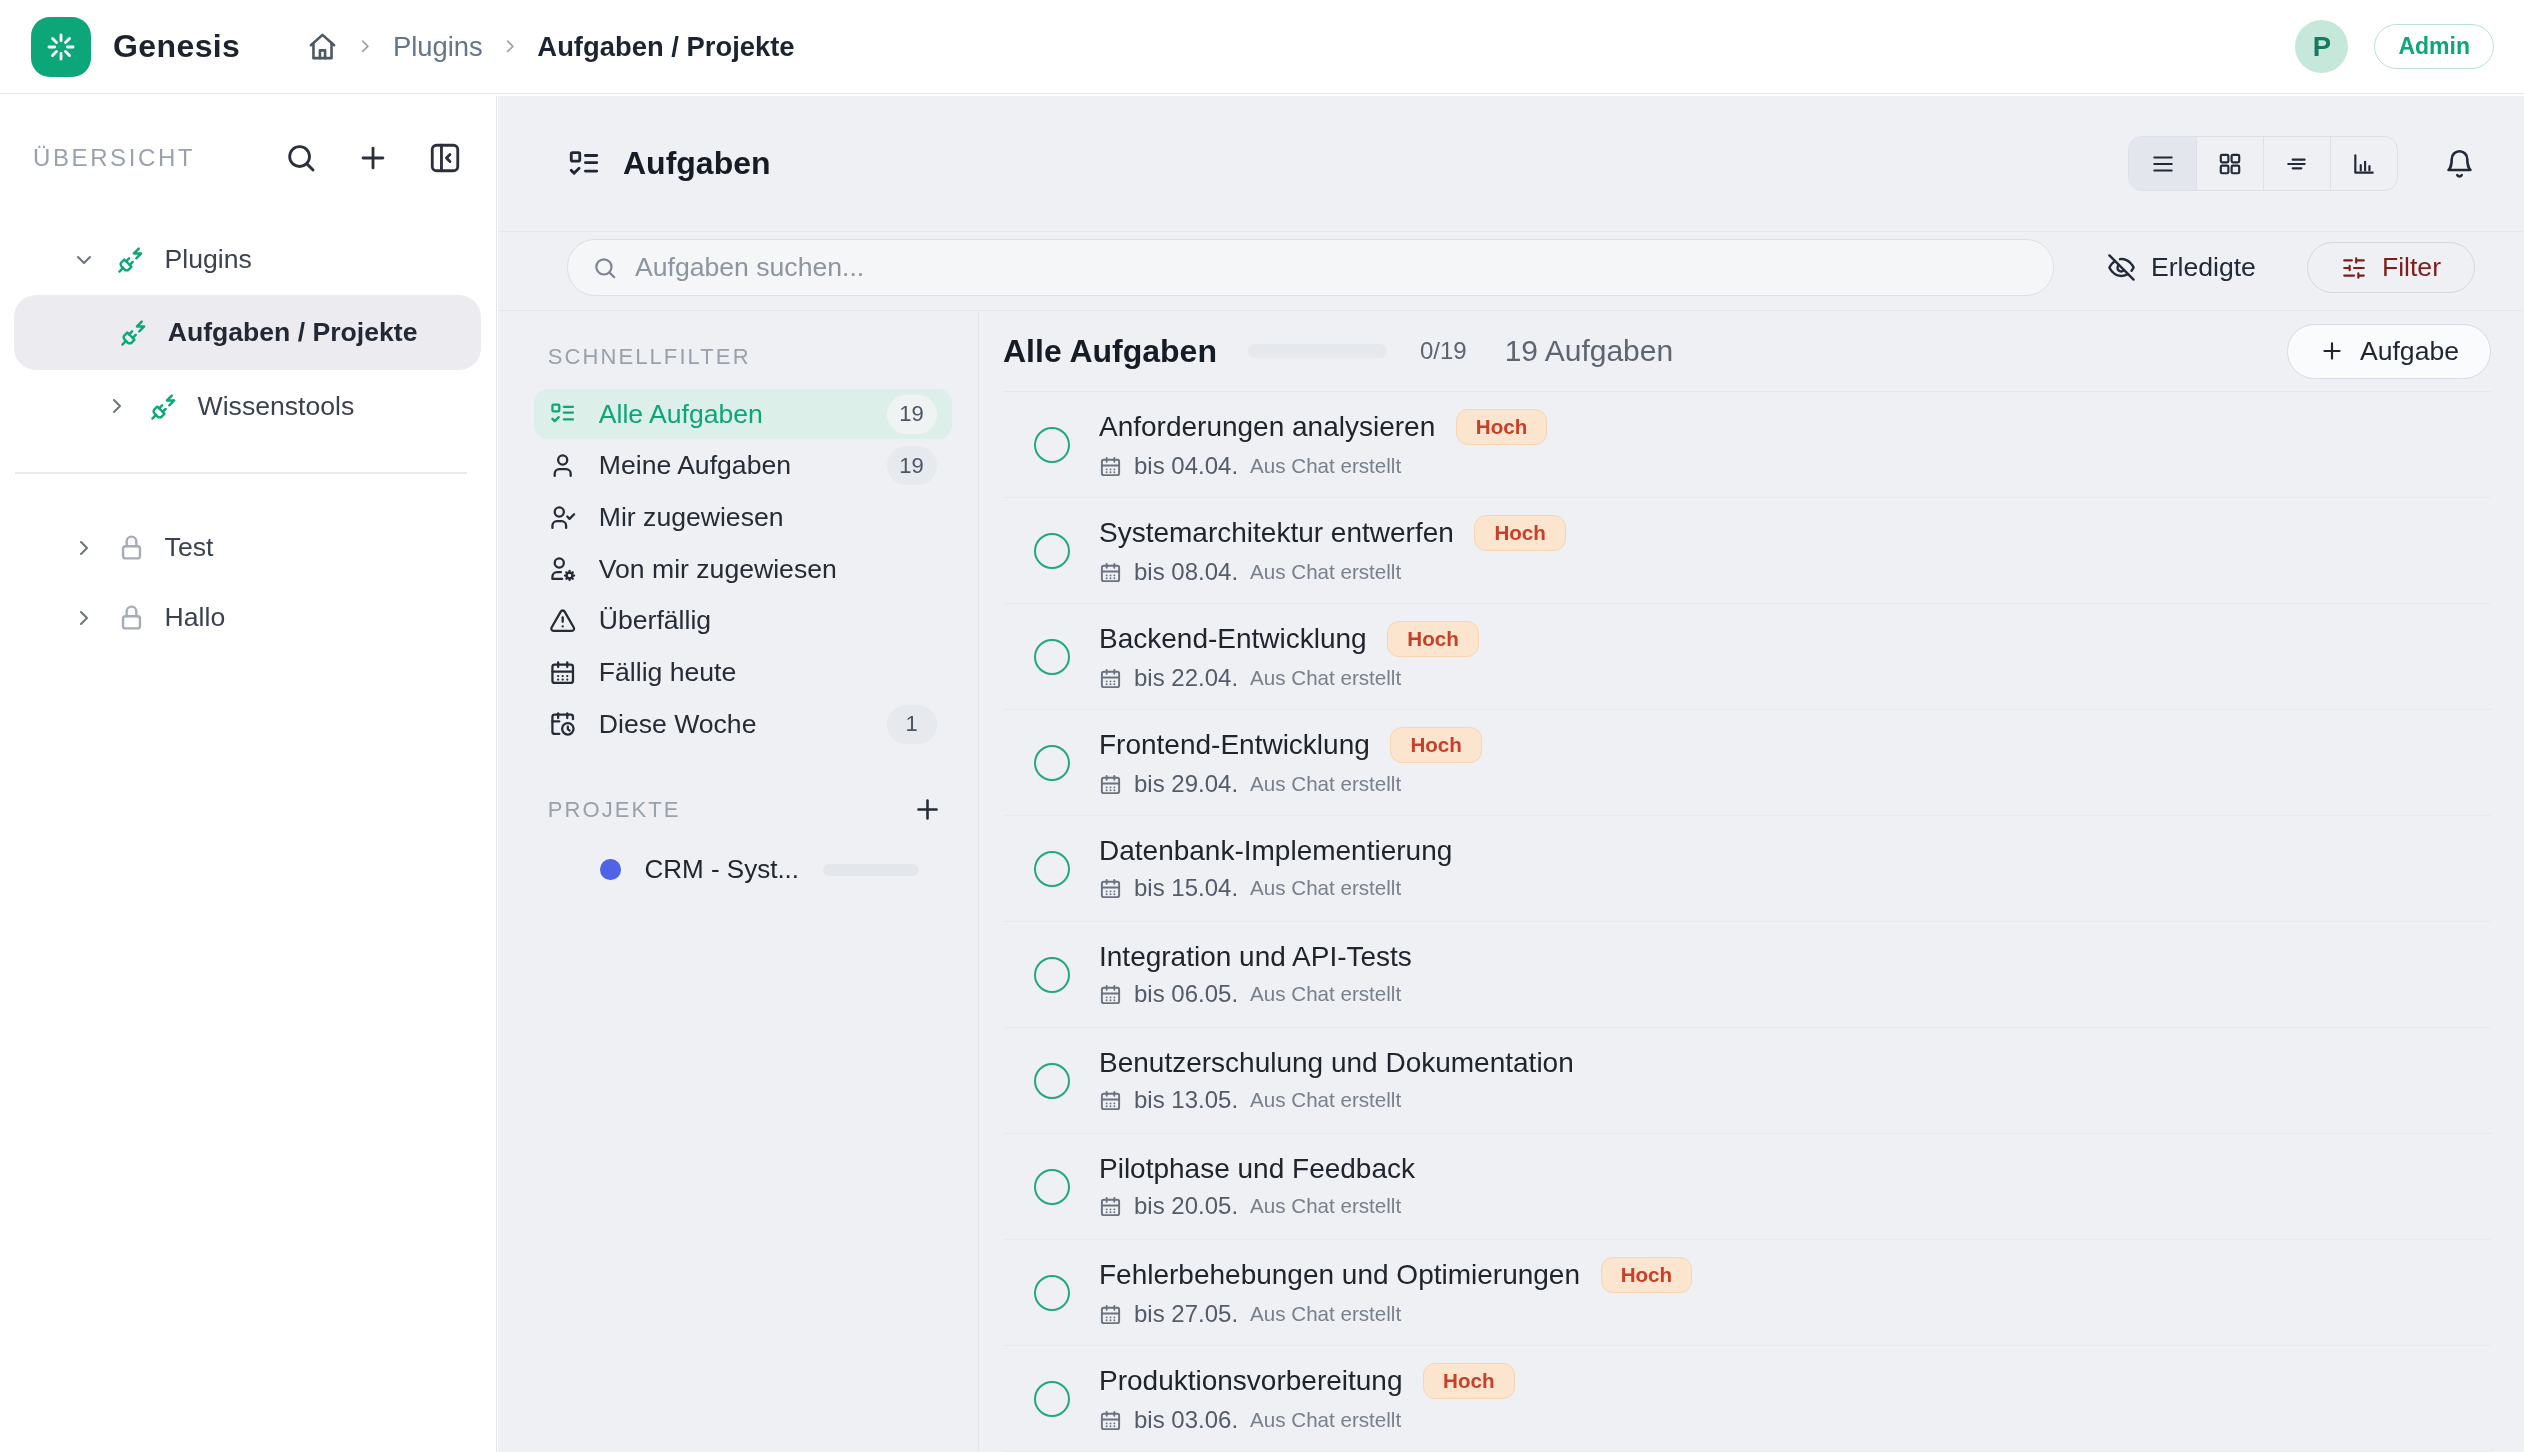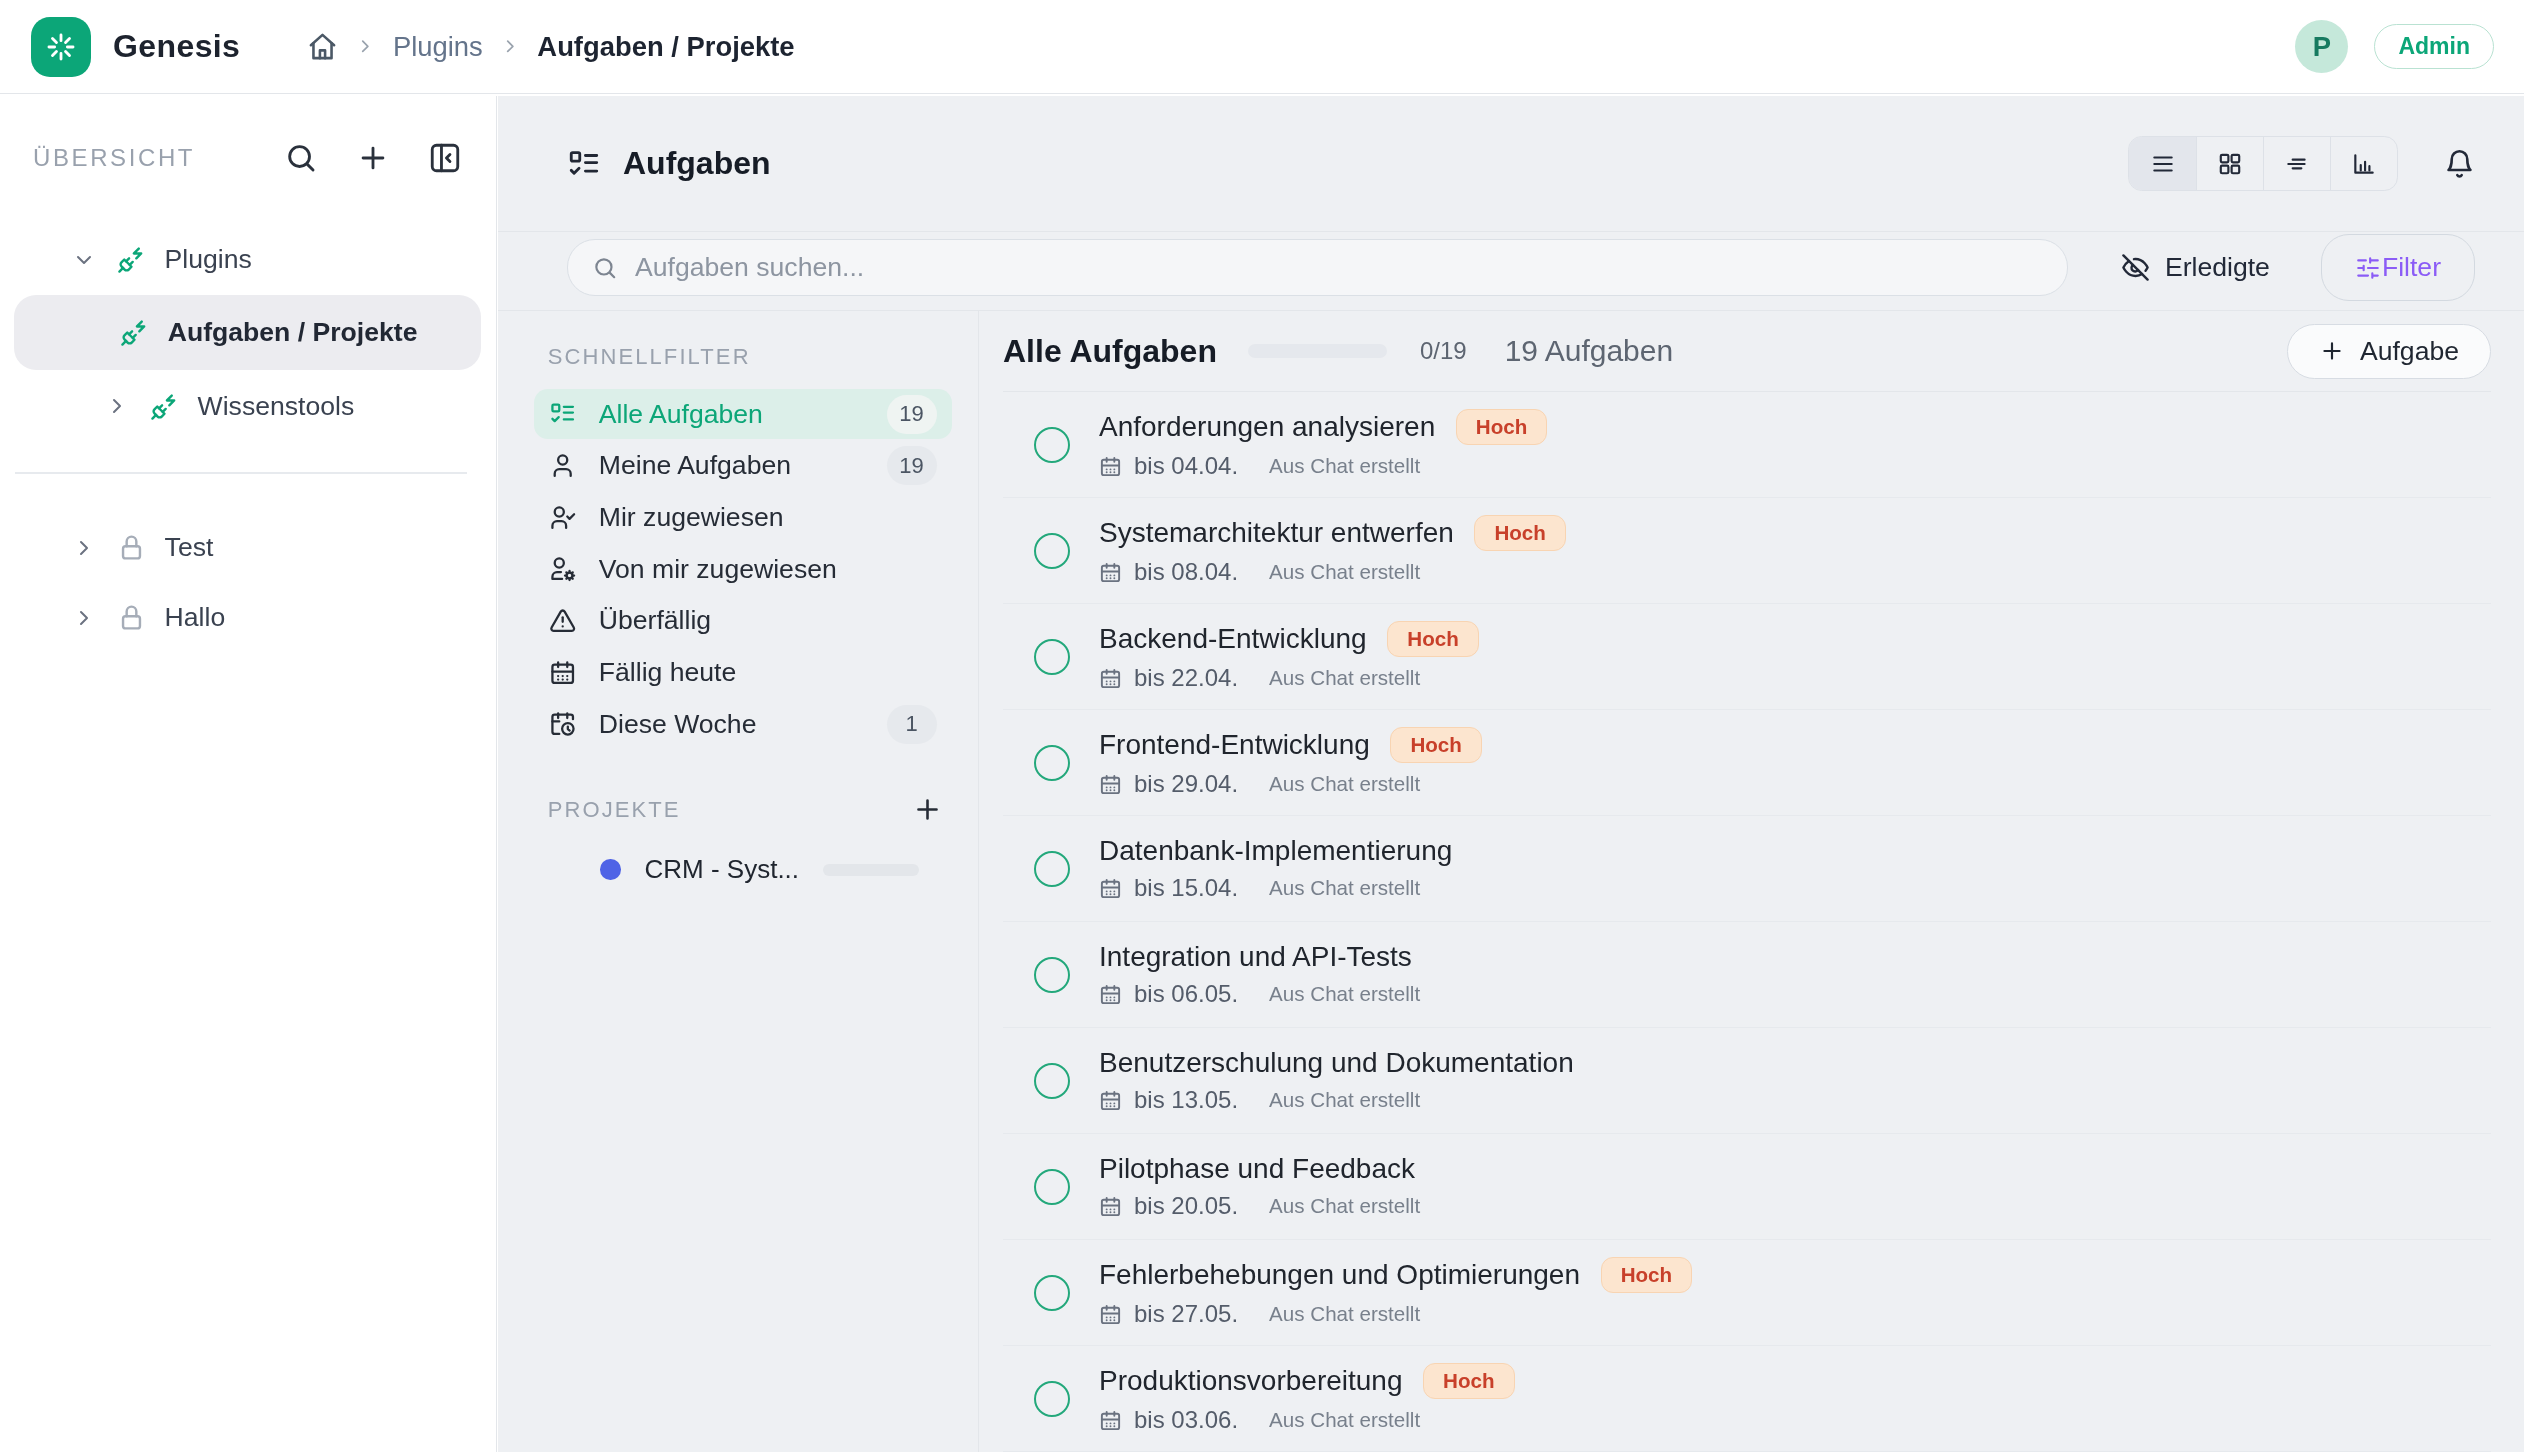--- a/index.html
+++ b/index.html
@@ -70,21 +70,21 @@
   .seg-cell .ic{width:26px;height:26px;}
   .bell-btn{margin-left:46px;width:31px;height:31px;color:#222938;cursor:pointer;}
 
   .search-row{height:79px;flex:none;display:flex;align-items:center;padding:0 50px 6.9px 69px;border-bottom:1.7px solid var(--panel-border);}
   .search-box{flex:1;height:57px;border:1.7px solid #dbe0e6;border-radius:28px;background:#f5f6f8;display:flex;align-items:center;padding:8px 24px;margin-right:53px;}
   .search-box .ic{width:26px;height:26px;color:#7d8591;margin-right:17px;}
   .search-box input{border:none;outline:none;background:transparent;font-size:26.6px;flex:1;color:#333a45;font-family:inherit;}
   .search-box input::placeholder{color:#8d95a1;}
   .hide-done{display:flex;align-items:center;gap:15.4px;font-size:26.6px;color:#222938;cursor:pointer;margin-right:51px;}
   .hide-done .ic{width:29px;height:29px;}
-  .filter-btn{height:67px;border:1.7px solid #d3d9e0;border-radius:28px;padding:0 33px;display:flex;align-items:center;gap:1px;font-size:26.6px;color:#8b5cf6;cursor:pointer;background:transparent;}
+  .filter-btn{height:51px;border:1.7px solid #d3d9e0;border-radius:28px;padding:0 33px;display:flex;align-items:center;gap:15px;font-size:26.6px;color:#7f1d1d;cursor:pointer;background:transparent;}
   .filter-btn .ic{width:26px;height:26px;}
 
   .content{flex:1;display:flex;min-height:0;}
 
   
   .qf-panel{width:481px;flex:none;border-right:1.7px solid var(--panel-border);padding:33px 26px 0 36px;}
   .qf-title{font-size:22px;letter-spacing:2.1px;color:#99a1ad;margin:0 0 19px 13.7px;}
   .qf-item{height:50px;border-radius:13.7px;display:flex;align-items:center;padding:0 15.4px;gap:22px;font-size:26.6px;color:#262c36;cursor:pointer;margin-bottom:1.7px;}
   .qf-item .ic{width:27.4px;height:27.4px;}
   .qf-item.active{background:var(--accent-soft);color:var(--accent);}
@@ -112,21 +112,21 @@
 
   .task-row{height:106px;flex:none;display:flex;align-items:center;border-bottom:1.7px solid #e6e9ed;padding-left:31px;}
   .t-check{width:36px;height:36px;border-radius:50%;border:2.6px solid var(--circle-green);margin-right:29px;flex:none;cursor:pointer;background:transparent;}
   .t-body{display:flex;flex-direction:column;gap:7.7px;min-width:0;}
   .t-top{display:flex;align-items:center;gap:20.6px;}
   .t-title{font-size:28px;color:#20252d;white-space:nowrap;}
   .t-priority{padding:5.1px 19px;border-radius:12px;background:var(--priority-bg);border:1.7px solid var(--priority-border);color:var(--priority-text);font-size:20.6px;font-weight:700;}
   .t-meta{display:flex;align-items:center;gap:12px;}
   .t-meta .ic{width:23px;height:23px;color:#6a7280;}
   .t-due{font-size:24px;color:#545c6a;}
-  .t-source{font-size:20.6px;color:#78808c;margin-left:19px;}
+  .t-source{font-size:20.6px;color:#78808c;}
 </style>
 </head>
 <body>
 
 <header class="topbar">
   <div class="logo">
       <span class="ic">
         <svg viewBox="0 0 24 24">
           <path d="M12 3.5v4M12 16.5v4M3.5 12h4M16.5 12h4M6 6l2.8 2.8M15.2 15.2 18 18M18 6l-2.8 2.8M8.8 15.2 6 18"></path>
         </svg>

